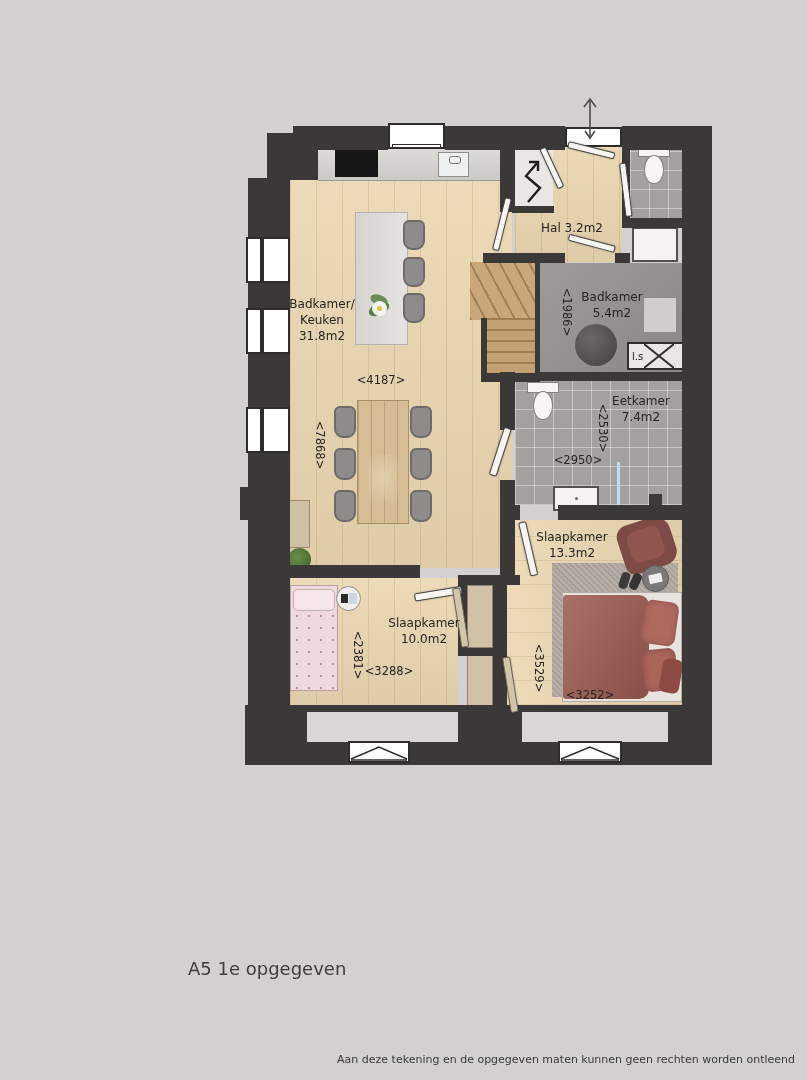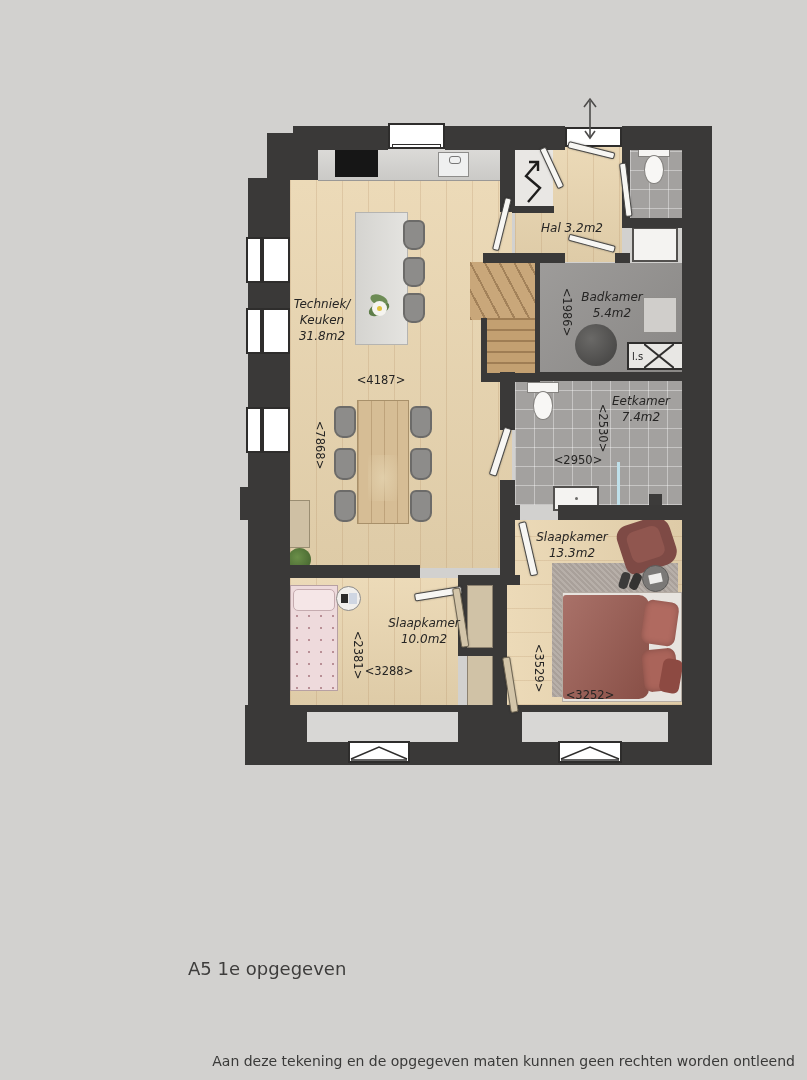--- a/index.html
+++ b/index.html
@@ -14,32 +14,32 @@
                            linear-gradient(90deg,rgba(255,255,255,.10),rgba(0,0,0,.05));}
   .tile{position:absolute;background-color:#a3a19f;
         background-image:repeating-linear-gradient(0deg,rgba(255,255,255,.38) 0 1px,rgba(0,0,0,0) 1px 19px),
                          repeating-linear-gradient(90deg,rgba(255,255,255,.38) 0 1px,rgba(0,0,0,0) 1px 19px);}
   .concrete{position:absolute;background:#959391;
             background-image:linear-gradient(135deg,rgba(255,255,255,.08),rgba(0,0,0,.08));}
   .winfrm{position:absolute;background:#fff;border:2px solid #2e2d2c;box-sizing:border-box;}
   .door{position:absolute;background:#f7f6f3;border:1px solid #4a4947;box-sizing:border-box;border-radius:2px;
         box-shadow:0 0 2px rgba(0,0,0,.35);}
   .door-tan{background:#d3c5a9;border-color:#6f6654;}
-  .label{position:absolute;color:#262524;font-size:12px;line-height:1.32;text-align:center;white-space:nowrap;font-style:italic;}
+  .label{position:absolute;color:#262524;font-size:12px;line-height:1.32;text-align:center;white-space:nowrap;}
   .dim{position:absolute;color:#262524;font-size:11.5px;white-space:nowrap;}
   .dim-v{transform:translate(-50%,-50%) rotate(90deg);}
   .dim-h{transform:translate(-50%,-50%);}
   .chair{position:absolute;background:#8d8c8a;border:2px solid #6c6b69;border-radius:6px 6px 9px 9px;box-sizing:border-box;}
   .stairs-winder{position:absolute;background-color:#c9a77a;
       background-image:repeating-linear-gradient(62deg,rgba(92,61,30,.35) 0 2px,rgba(0,0,0,0) 2px 13px);}
   .stairs-straight{position:absolute;background-color:#c3a071;
       background-image:repeating-linear-gradient(0deg,rgba(92,61,30,.35) 0 2px,rgba(0,0,0,0) 2px 11px);}
   .fixture{position:absolute;background:#f4f3f1;border:2px solid #53514f;box-sizing:border-box;}
   .title-text{position:absolute;left:188px;top:958px;font-size:18px;color:#3e3d3c;}
-  .disclaimer-text{position:absolute;right:12px;top:1053px;font-size:14px;color:#3a3a39;margin-left:32px;}
+  .disclaimer-text{position:absolute;right:12px;top:1053px;font-size:11px;color:#3a3a39;margin-left:32px;}
 </style>
 </head>
 <body>
 
 <div class="abs" style="left:0;top:0;width:807px;height:1080px;">
 
   <div class="wood" style="left:290px;top:178px;width:222px;height:390px;"></div>
   <div class="wood" style="left:515px;top:140px;width:107px;height:122px;"></div>
   <div class="wood" style="left:290px;top:578px;width:168px;height:127px;"></div>
   <div class="wood wood-h" style="left:507px;top:520px;width:175px;height:185px;"></div>
@@ -204,21 +204,21 @@
     <line x1="12" y1="5" x2="12" y2="41" stroke="#4c4b4a" stroke-width="1.6"></line>
     <polyline points="6,11 12,3 18,11" fill="none" stroke="#4c4b4a" stroke-width="1.6"></polyline>
     <polyline points="7,35 12,42 17,35" fill="none" stroke="#4c4b4a" stroke-width="1.6"></polyline>
   </svg>
   <svg class="abs" width="30" height="56" style="left:518px;top:150px;">
     <polyline points="10,52 22,38 8,26 20,12" fill="none" stroke="#1e1d1c" stroke-width="2.4"></polyline>
     <polyline points="11,12 20,12 20,21" fill="none" stroke="#1e1d1c" stroke-width="2.4"></polyline>
   </svg>
 
   <div class="label" style="left:322px;top:297px;transform:translateX(-50%);">
-    <div>Techniek/</div>
+    <div>Badkamer/</div>
     <div>Keuken</div>
     <div>31.8m2</div>
   </div>
   <div class="dim dim-h" style="left:381px;top:380px;">&lt;4187&gt;</div>
   <div class="dim dim-v" style="left:320px;top:445px;">&lt;7868&gt;</div>
 
   <div class="label" style="left:572px;top:221px;transform:translateX(-50%);">Hal 3.2m2</div>
 
   <div class="label" style="left:612px;top:290px;transform:translateX(-50%);">
     <div>Badkamer</div>

